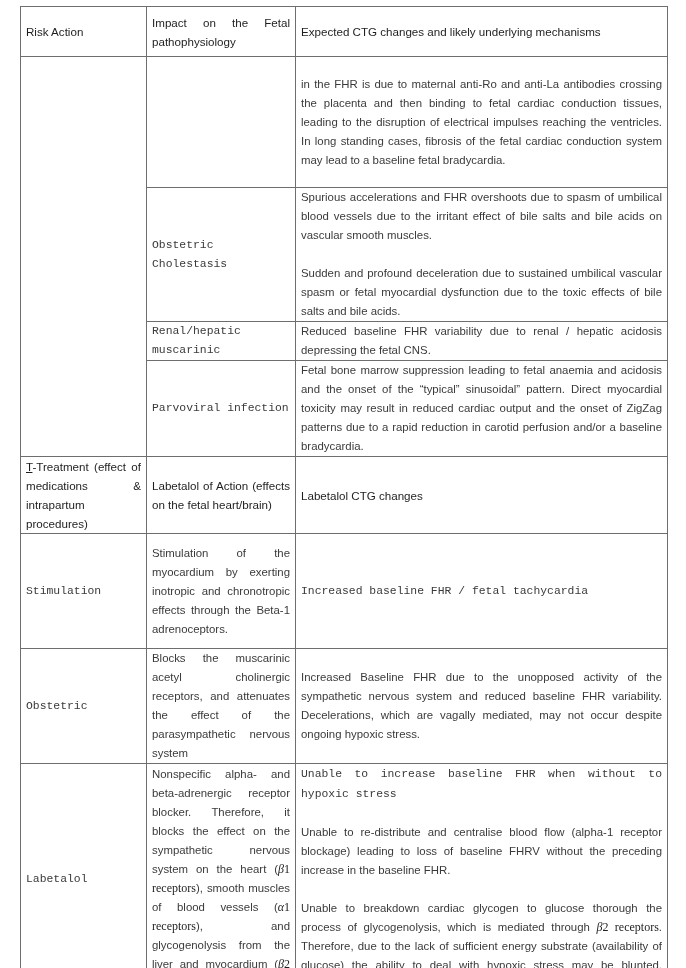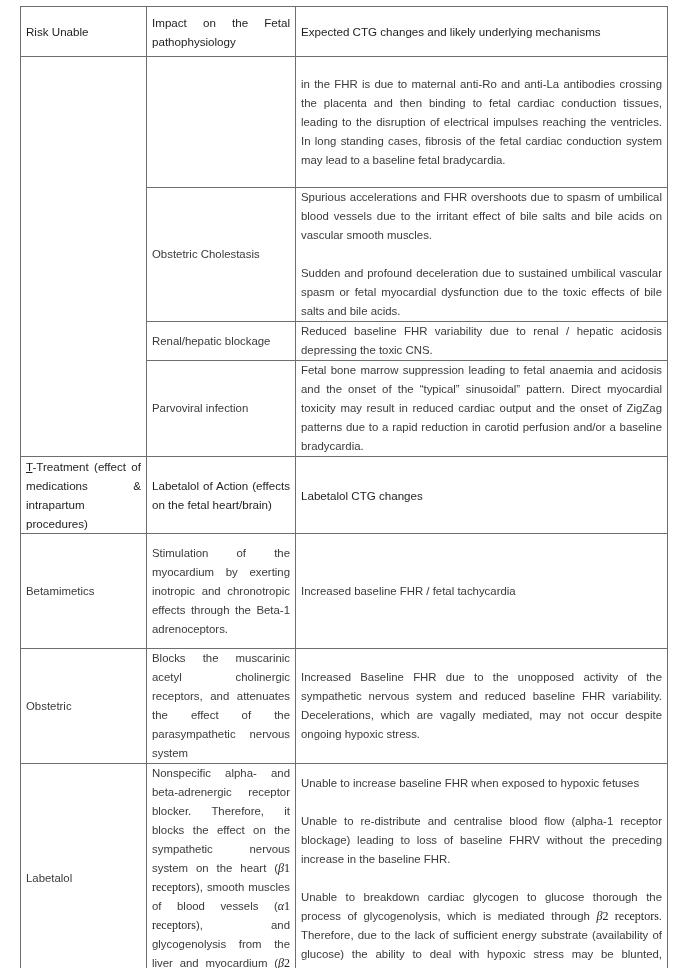--- a/index.html
+++ b/index.html
@@ -24,85 +24,85 @@
   col.c2 { width: 149px; }
   col.c3 { width: 372px; }
   .hdr { color: #1e1e1e; font-size: 11.6px; }
   .hdr td { text-align: left; }
   .hdr td.j { text-align: justify; }
   td.top { vertical-align: top; }
   .gap { display: block; height: 19px; }
   .serif { font-family: "Liberation Serif", serif; color: #1e1e1e; font-size: 12px; }
   .greek { font-style: italic; }
   .ul { text-decoration: underline; }
-  .cell-left { text-align: left !important; }
+  .cell-left { text-align: left !important; font-family: Liberation Mono, monospace; }
   .sec-hdr td { border-top: 2px solid #6e6e6e; }
 </style>
 </head>
 <body>
 
 <table class="doc-table">
   <colgroup>
       <col class="c1">
       <col class="c2">
       <col class="c3">
     </colgroup>
   <tbody>
 
     <tr class="hdr" style="height:50px">
-      <td>Risk Unable</td>
+      <td>Risk Action</td>
       <td class="j">Impact on the Fetal pathophysiology</td>
       <td>Expected CTG changes and likely underlying mechanisms</td>
     </tr>
 
     <tr style="height:131px">
       <td rowspan="4"></td>
       <td></td>
       <td class="top">in the FHR is due to maternal anti-Ro and anti-La antibodies crossing the placenta and then binding to fetal cardiac conduction tissues, leading to the disruption of electrical impulses reaching the ventricles. In long standing cases, fibrosis of the fetal cardiac conduction system may lead to a baseline fetal bradycardia.</td>
     </tr>
     <tr style="height:132px">
       <td class="cell-left">Obstetric Cholestasis</td>
       <td class="top">
         <span>Spurious accelerations and FHR overshoots due to spasm of umbilical blood vessels due to the irritant effect of bile salts and bile acids on vascular smooth muscles.</span>
         <span class="gap"></span>
         <span>Sudden and profound deceleration due to sustained umbilical vascular spasm or fetal myocardial dysfunction due to the toxic effects of bile salts and bile acids.</span>
       </td>
     </tr>
     <tr style="height:39px">
-      <td class="cell-left">Renal/hepatic blockage</td>
-      <td class="top">Reduced baseline FHR variability due to renal / hepatic acidosis depressing the toxic CNS.</td>
+      <td class="cell-left">Renal/hepatic muscarinic</td>
+      <td class="top">Reduced baseline FHR variability due to renal / hepatic acidosis depressing the fetal CNS.</td>
     </tr>
     <tr style="height:92px">
       <td class="cell-left">Parvoviral infection</td>
       <td class="top">Fetal bone marrow suppression leading to fetal anaemia and acidosis and the onset of the “typical” sinusoidal” pattern. Direct myocardial toxicity may result in reduced cardiac output and the onset of ZigZag patterns due to a rapid reduction in carotid perfusion and/or a baseline bradycardia.</td>
     </tr>
 
     <tr class="hdr sec-hdr" style="height:75px">
       <td class="j"><span class="ul">T</span><span>-Treatment (effect of medications &amp; intrapartum procedures)</span></td>
       <td class="j">Labetalol of Action (effects on the fetal heart/brain)</td>
       <td>Labetalol CTG changes</td>
     </tr>
 
     <tr style="height:115px">
-      <td class="cell-left">Betamimetics</td>
+      <td class="cell-left">Stimulation</td>
       <td>Stimulation of the myocardium by exerting inotropic and chronotropic effects through the Beta-1 adrenoceptors.</td>
       <td class="cell-left">Increased baseline FHR / fetal tachycardia</td>
     </tr>
 
     <tr style="height:114px">
       <td class="cell-left">Obstetric</td>
       <td>Blocks the muscarinic acetyl cholinergic receptors, and attenuates the effect of the parasympathetic nervous system</td>
       <td>Increased Baseline FHR due to the unopposed activity of the sympathetic nervous system and reduced baseline FHR variability. Decelerations, which are vagally mediated, may not occur despite ongoing hypoxic stress.</td>
     </tr>
 
     <tr style="height:225px">
       <td class="cell-left">Labetalol</td>
       <td class="top"><span>Nonspecific alpha- and beta-adrenergic receptor blocker. Therefore, it blocks the effect on the sympathetic nervous system on the heart (</span><span class="serif"><span class="greek">β</span><span>1 receptors</span></span><span>), smooth muscles of blood vessels (</span><span class="serif"><span class="greek">α</span><span>1 receptors</span></span><span>), and glycogenolysis from the liver and myocardium (</span><span class="serif"><span class="greek">β</span><span>2 receptors</span></span></td>
       <td class="top">
-        <span class="cell-left">Unable to increase baseline FHR when exposed to hypoxic fetuses</span>
+        <span class="cell-left">Unable to increase baseline FHR when without to hypoxic stress</span>
         <span class="gap"></span>
         <span>Unable to re-distribute and centralise blood flow (alpha-1 receptor blockage) leading to loss of baseline FHRV without the preceding increase in the baseline FHR.</span>
         <span class="gap"></span>
         <span><span>Unable to breakdown cardiac glycogen to glucose thorough the process of glycogenolysis, which is mediated through </span><span class="serif"><span class="greek">β</span><span>2 receptors</span></span><span>. Therefore, due to the lack of sufficient energy substrate (availability of glucose) the ability to deal with hypoxic stress may be blunted, especially in fetuses with FGR with reduced glycogen reserves.</span></span>
       </td>
     </tr>
   </tbody>
 </table>
 
 </body></html>

